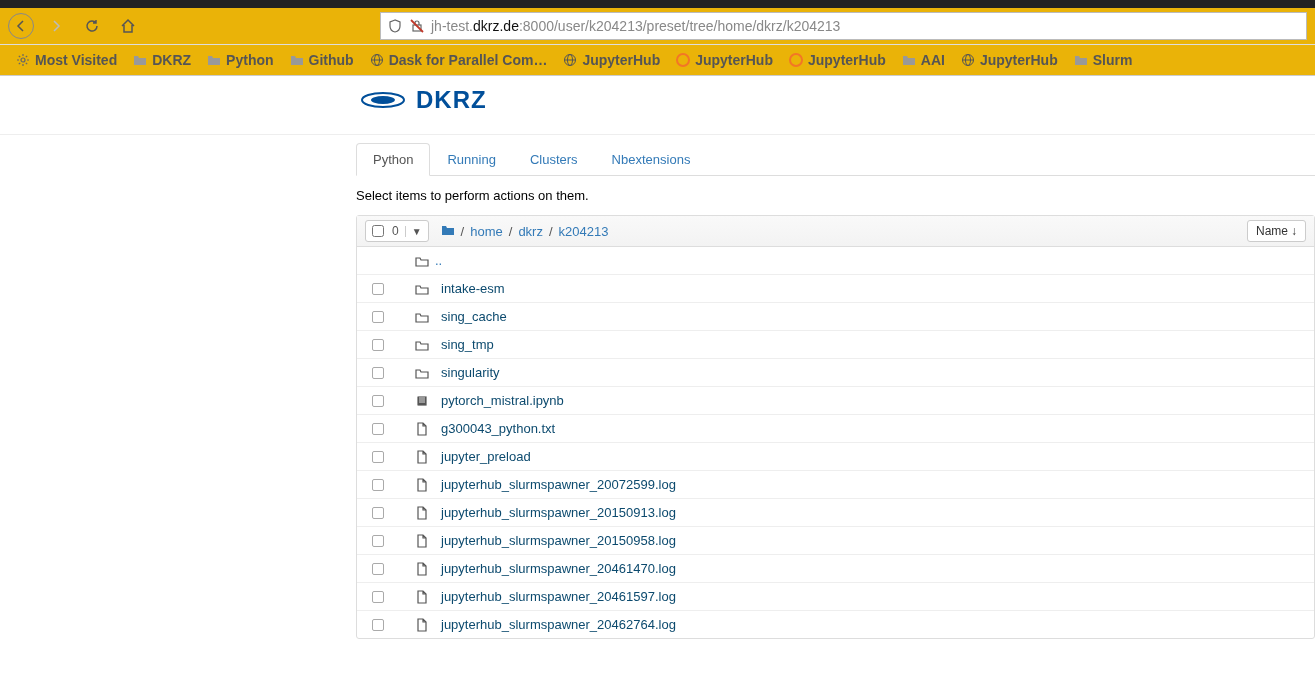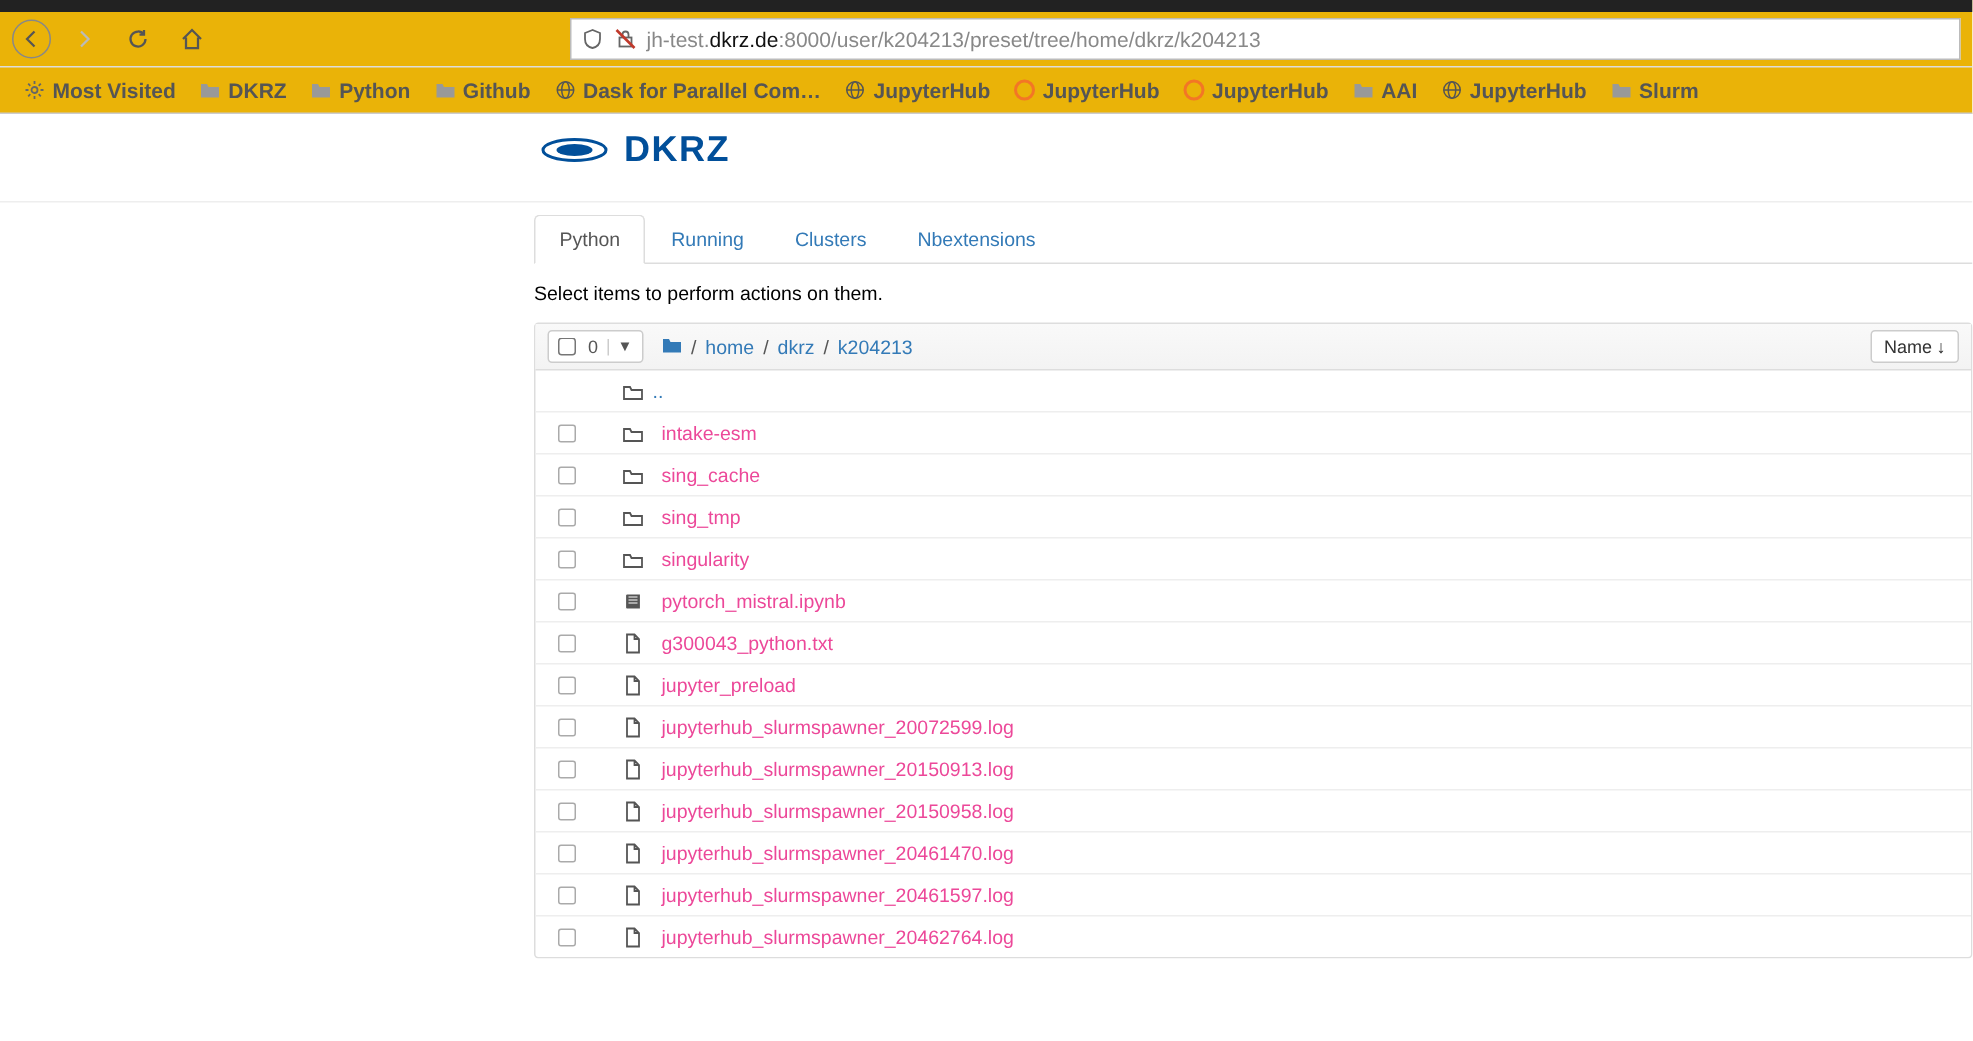--- a/index.html
+++ b/index.html
@@ -46,21 +46,21 @@
     .breadcrumb-link { cursor: pointer; }
     .breadcrumb-folder-icon { color: #337ab7; }
     
     .sort-name { margin-left: auto; border: 1px solid #ccc; padding: 3px 8px; border-radius: 3px; background: #fff; font-size: 12px; display: flex; align-items: center; gap: 3px; cursor: pointer; }
     
     .file-row { display: flex; align-items: center; padding: 6px 8px; border-bottom: 1px solid #eee; }
     .file-row:last-child { border-bottom: none; }
     .file-checkbox { width: 26px; display: flex; justify-content: center; }
     .checkbox-box { width: 12px; height: 12px; border: 1px solid #aaa; border-radius: 2px; cursor: pointer; background: #fff; }
     .file-icon-col { width: 26px; display: flex; justify-content: center; color: #555; margin-left: 18px; }
-    .file-name-link { color: #ec4899; cursor: pointer; font-size: 13px; margin-left: 6px; }
+    .file-name-link { color: #0c4a6e; cursor: pointer; font-size: 13px; margin-left: 6px; }
     .parent-dots { color: #337ab7; font-size: 13px; }
     
     .checkbox-input { width: 12px; height: 12px; cursor: pointer;}
   </style>
 </head>
 <body>
 
 <div class="browser-chrome">
   <div class="title-bar"></div>
 

